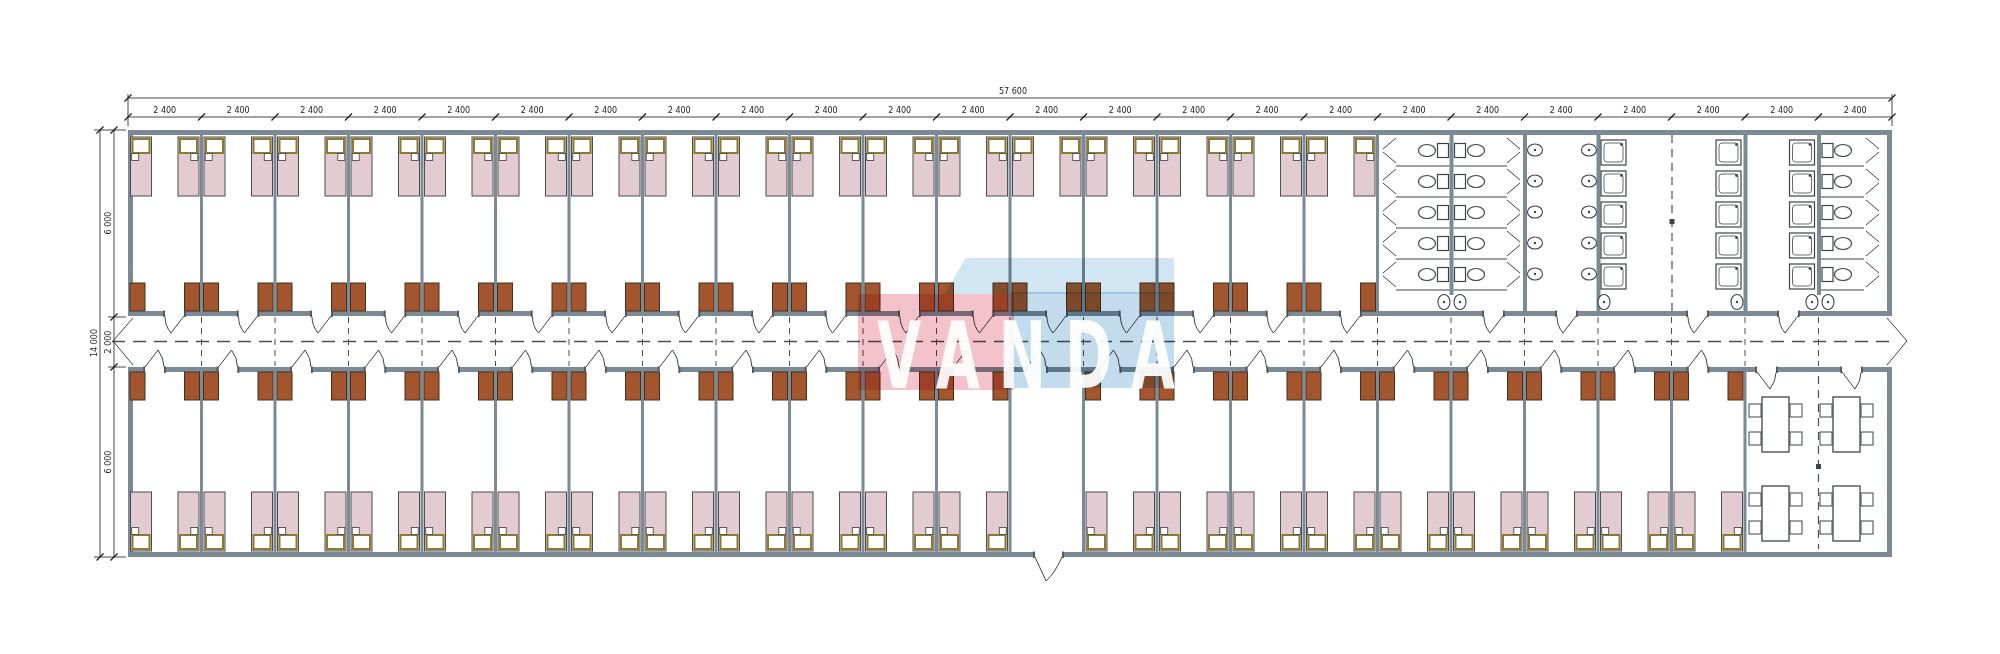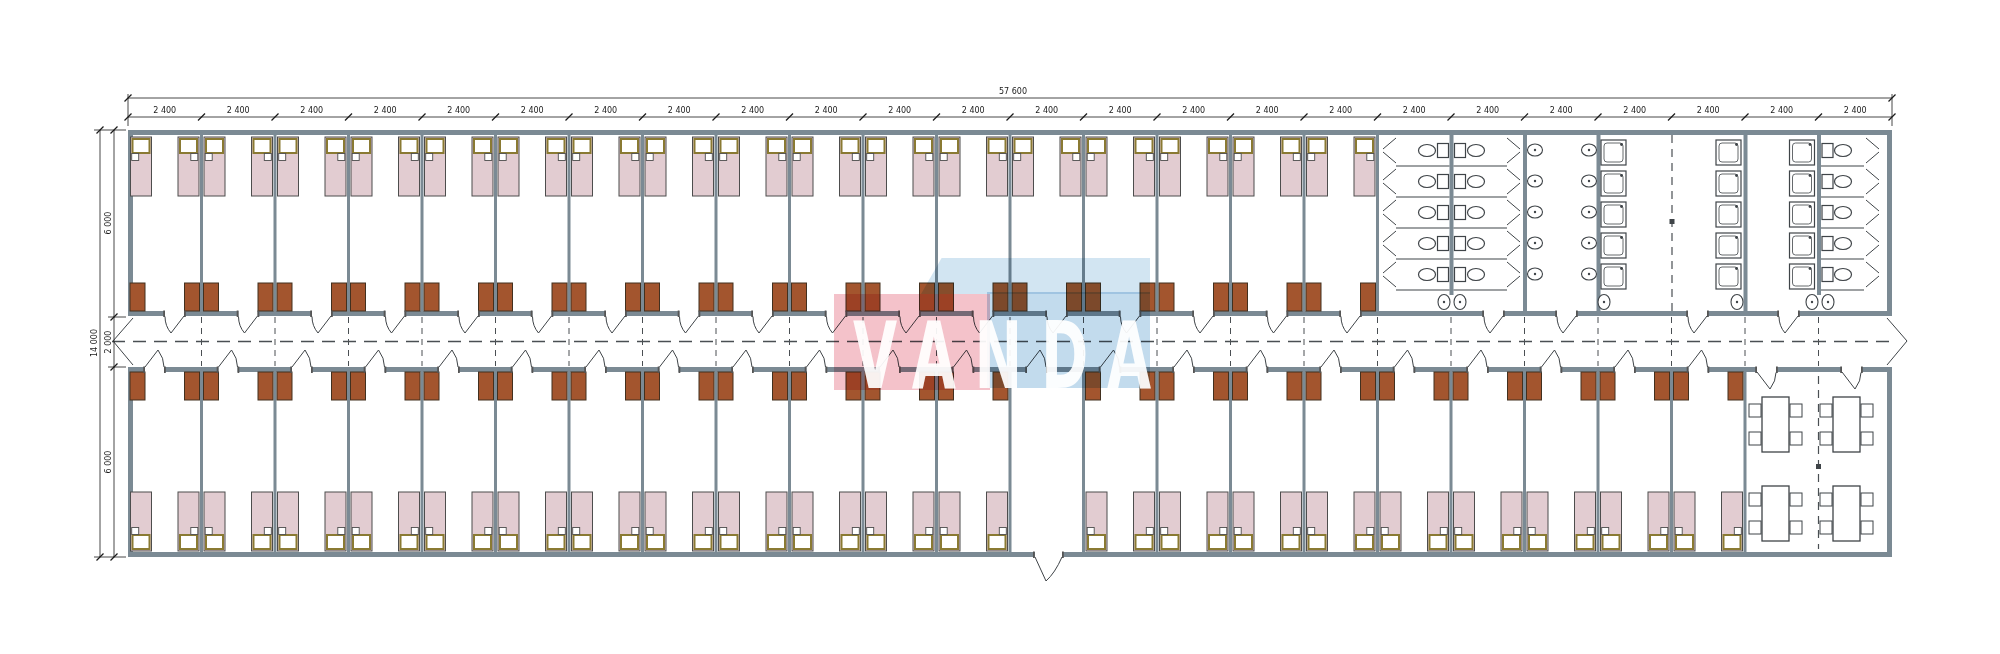--- a/index.html
+++ b/index.html
@@ -1,19 +1,19 @@
 <!DOCTYPE html>
 <html><head>
 <meta charset="utf-8">
 <style>
   html,body{margin:0;padding:0;background:#ffffff;}
   .canvas{position:relative;width:2000px;height:654px;background:#fff;overflow:hidden;
           font-family:"DejaVu Sans",sans-serif;}
   svg text{font-family:"DejaVu Sans",sans-serif;fill:#1a1a1a;}
-  .wm{position:absolute;inset:0;pointer-events:none;}
+  .wm{position:absolute;inset:0;pointer-events:none;margin-left:24px;}
   .wm div{position:absolute;}
   .wm-blue-top{left:921px;top:258px;width:229px;height:36px;
                clip-path:polygon(0 100%,9% 0,100% 0,100% 100%);
                mix-blend-mode:multiply;opacity:.9;}
   .wm-blue{left:987px;top:292px;width:163px;height:96px;mix-blend-mode:multiply;opacity:.9;}
   .wm-pink{left:834px;top:294px;width:156px;height:96px;mix-blend-mode:multiply;opacity:.9;}
   .wm-text{left:853px;top:311px;font-weight:bold;font-size:92px;line-height:1;
            letter-spacing:30px;transform:scaleX(.62);transform-origin:0 0;
            white-space:nowrap;}
 </style>

